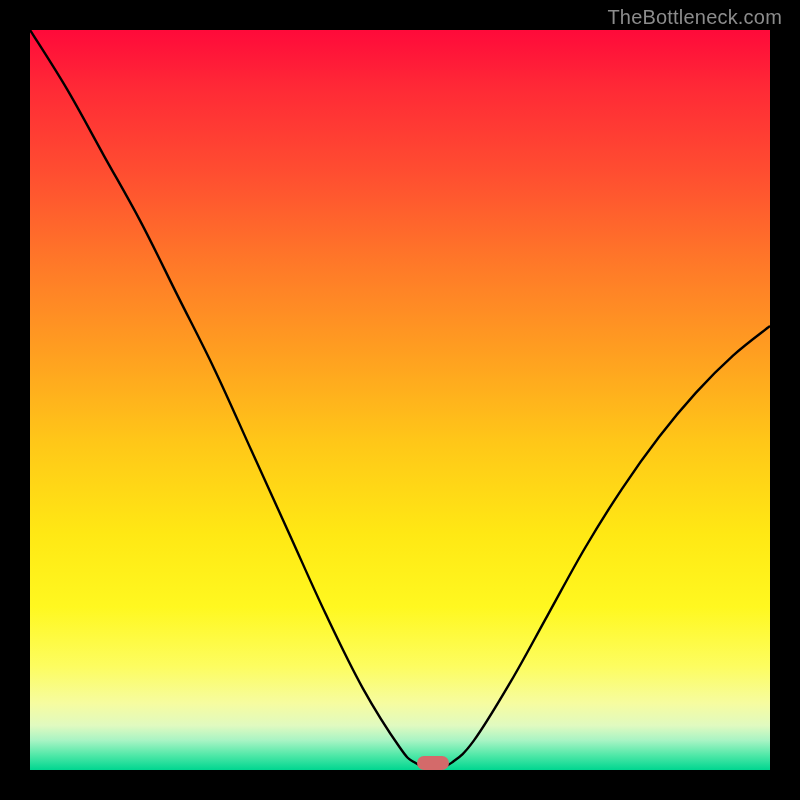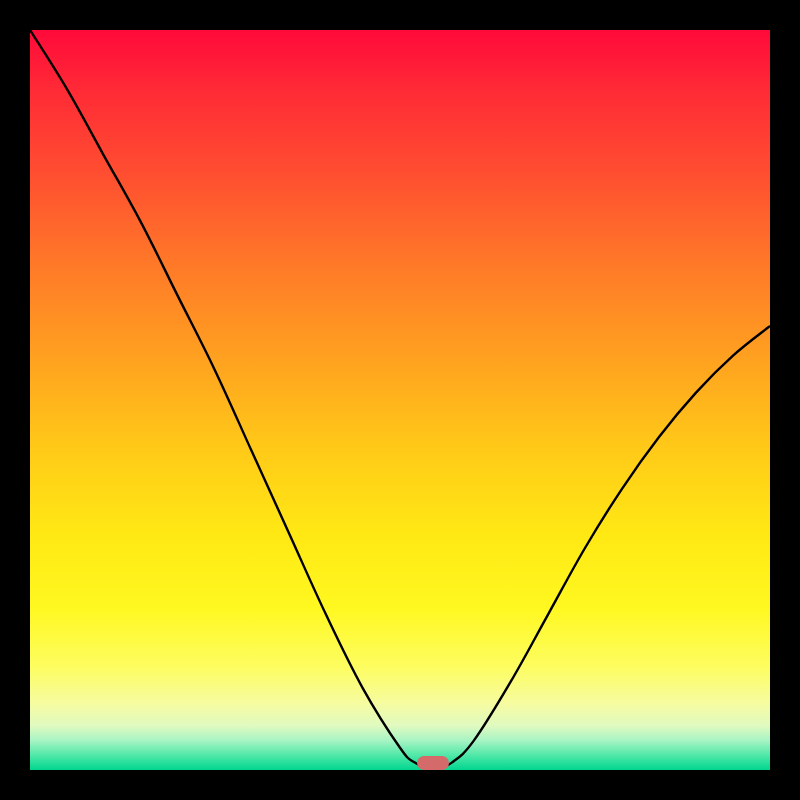--- a/index.html
+++ b/index.html
@@ -74,20 +74,21 @@
     font-size: 20px;
     font-weight: 500;
     letter-spacing: 0.2px;
   }
 </style>
 </head>
 <body>
 
 <div class="frame">
 
+  <div class="watermark">TheBottleneck.com</div>
 
   <div class="plot-area">
     <div class="gradient"></div>
 
     <svg class="curve" viewBox="0 0 740 740" preserveAspectRatio="none">
       <path id="curve-path" d="M 0.00 0.00 C 6.66 10.66, 23.68 36.56, 37.00 59.20 C 50.32 81.84, 60.68 101.82, 74.00 125.80 C 87.32 149.78, 97.68 167.09, 111.00 192.40 C 124.32 217.71, 134.68 239.76, 148.00 266.40 C 161.32 293.04, 171.68 312.43, 185.00 340.40 C 198.32 368.37, 208.68 392.50, 222.00 421.80 C 235.32 451.10, 245.68 473.90, 259.00 503.20 C 272.32 532.50, 282.68 556.63, 296.00 584.60 C 309.32 612.57, 319.68 634.62, 333.00 658.60 C 346.32 682.58, 360.68 704.48, 370.00 717.80 C 379.32 731.12, 378.81 728.60, 384.80 732.60 C 390.79 736.60, 396.64 740.00, 403.30 740.00 C 409.96 740.00, 414.47 737.93, 421.80 732.60 C 429.13 727.27, 433.34 725.05, 444.00 710.40 C 454.66 695.75, 467.68 673.84, 481.00 651.20 C 494.32 628.56, 504.68 608.58, 518.00 584.60 C 531.32 560.62, 541.68 540.64, 555.00 518.00 C 568.32 495.36, 578.68 478.78, 592.00 458.80 C 605.32 438.82, 615.68 424.32, 629.00 407.00 C 642.32 389.68, 652.68 377.25, 666.00 362.60 C 679.32 347.95, 689.68 337.59, 703.00 325.60 C 716.32 313.61, 733.34 301.33, 740.00 296.00 " fill="none" stroke="#000" stroke-width="2.4"></path>
     </svg>
 
     <div id="marker" class="marker" style="left: 403.3px; top: 733px; background: rgb(212, 106, 106);"></div>
   </div>

